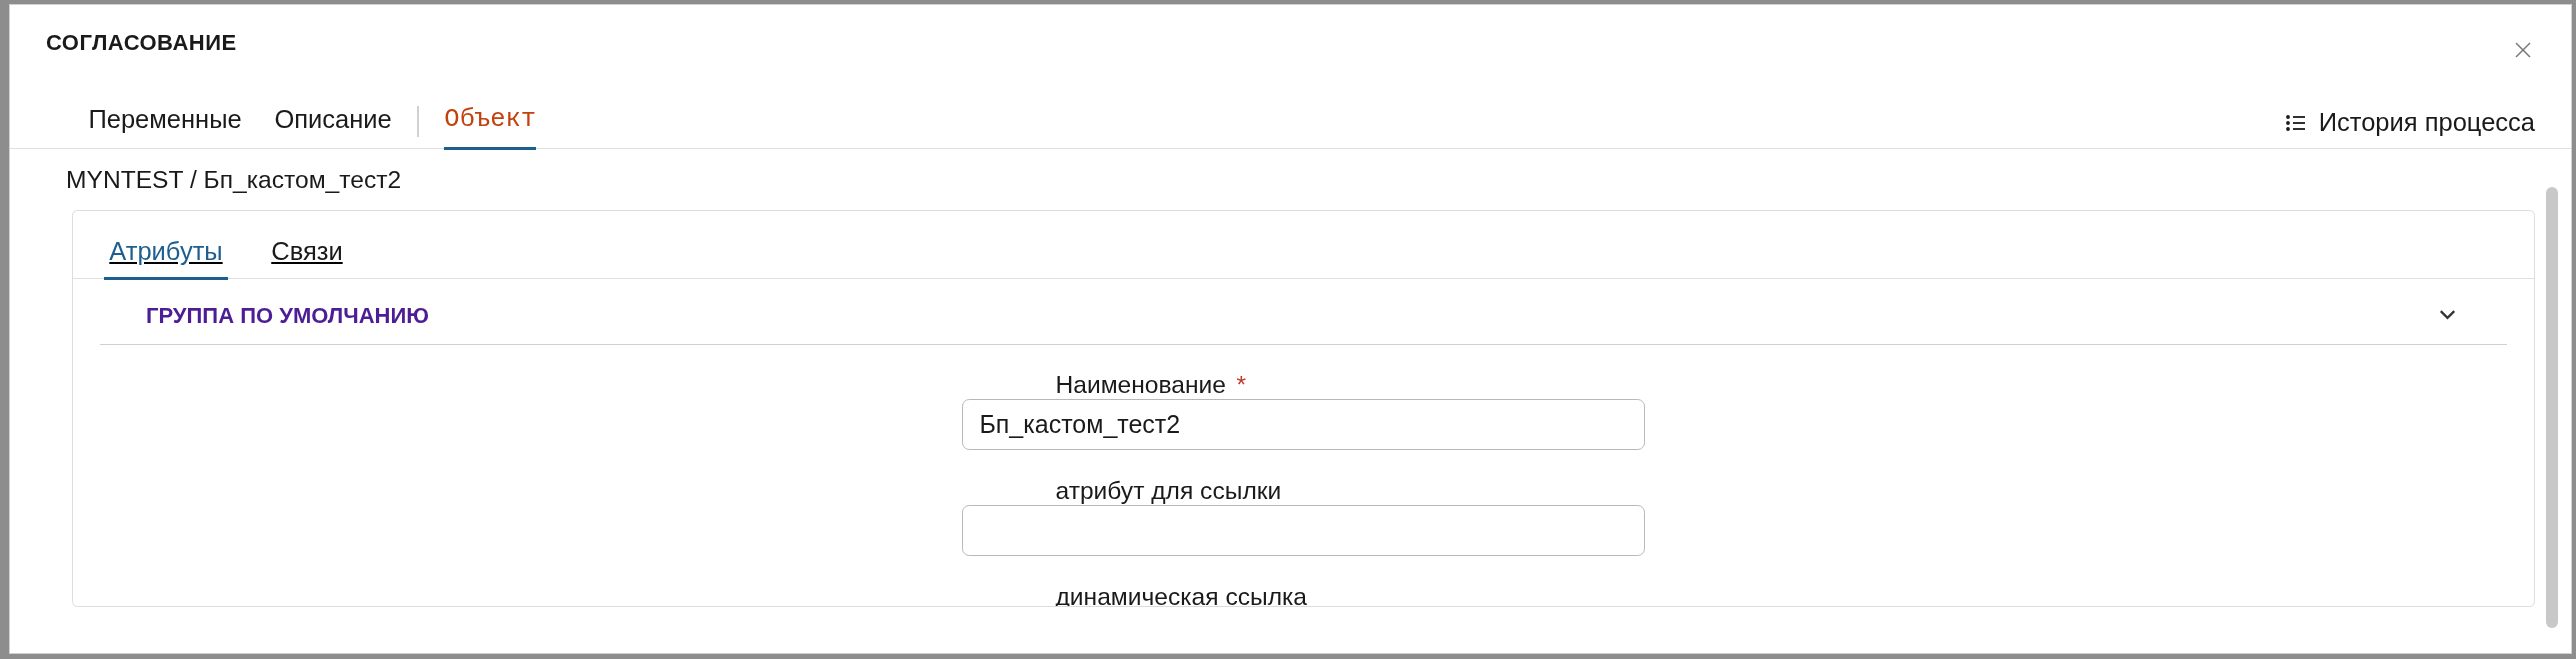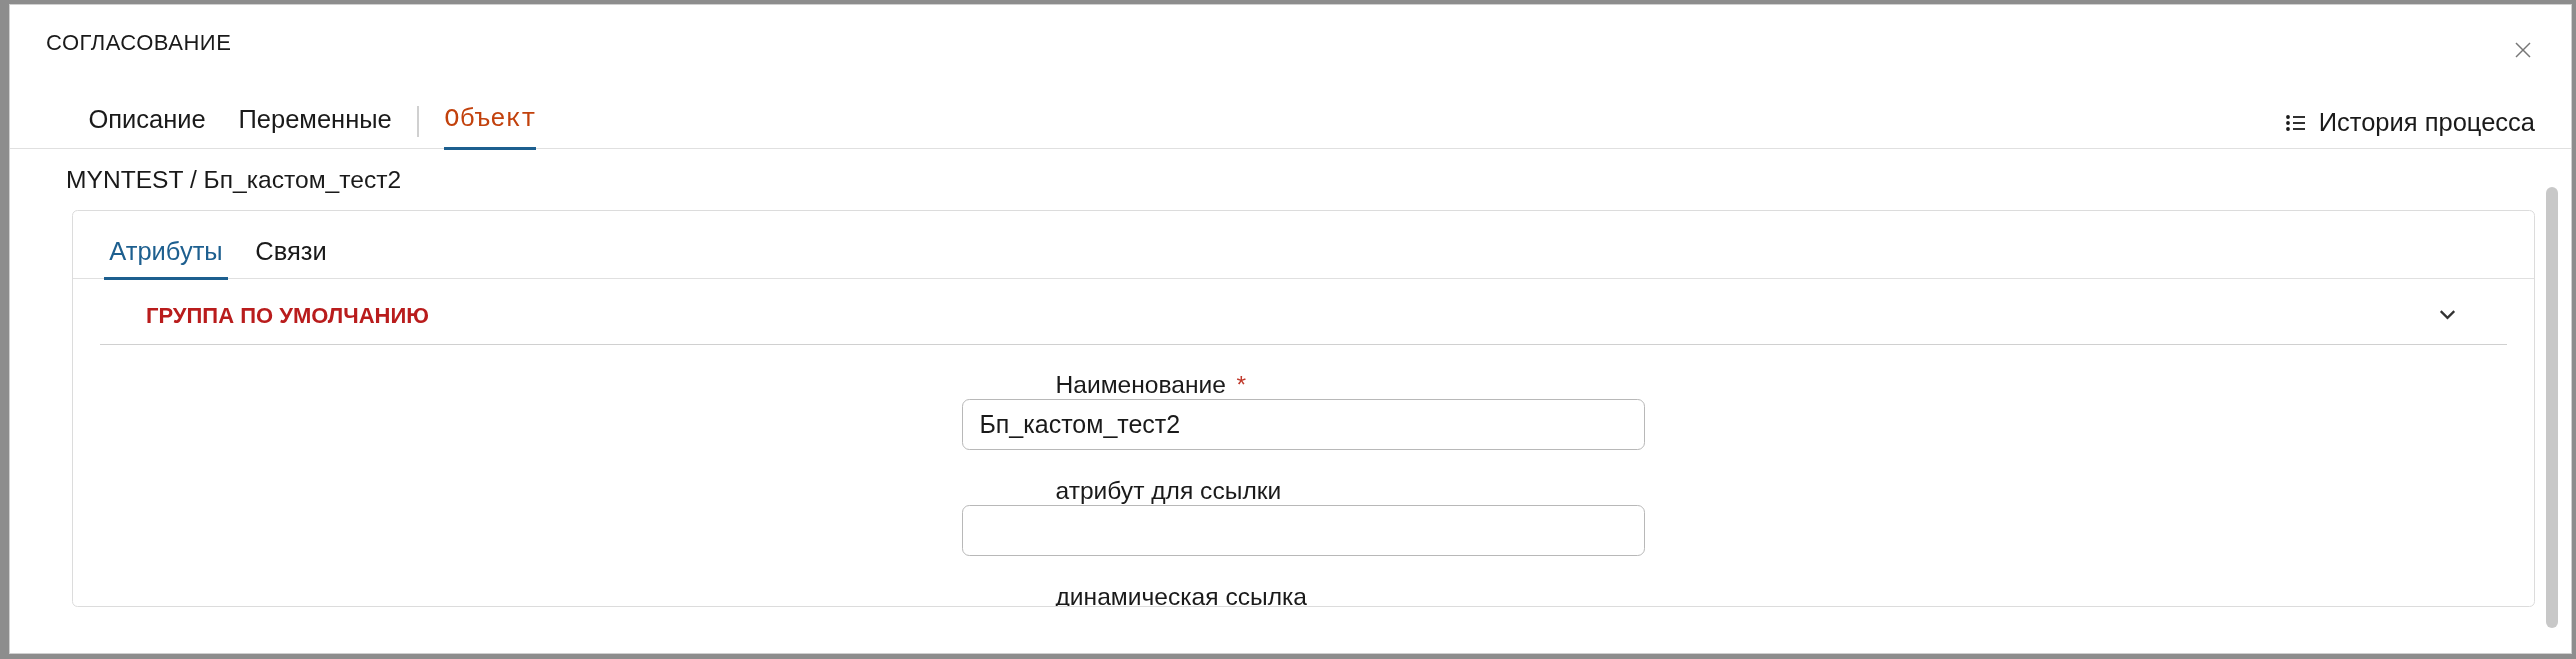--- a/index.html
+++ b/index.html
@@ -23,21 +23,21 @@
       border: 0.9px solid #d0d0d0;
     }
     .modal-header {
       padding: 25.5px 36px 12.7px 36px;
       display: flex;
       justify-content: space-between;
       align-items: center;
     }
     .modal-title {
       font-size: 22px;
-      font-weight: 400;
+      font-weight: 700;
       color: #1a1a1a;
       letter-spacing: 0.5px;
     }
     .close-btn {
       position: absolute;
       top: 33px;
       right: 35px;
       width: 25.5px;
       height: 25.5px;
       cursor: pointer;
@@ -111,21 +111,22 @@
       border: 0.9px solid #dcdcdc;
       border-radius: 5.5px;
       margin: 0 36px 0 62px;
       height: 397px;
       overflow: hidden;
     }
     .sub-tabs {
       display: flex;
       border-bottom: 1.8px solid #e0e0e0;
       padding: 20px 0 0 29px;
-      gap: 18px;
+      gap: 34px;
+      text-decoration: underline;
     }
     .sub-tab {
       padding: 5.5px 7.3px 12.7px 7.3px;
       font-size: 25.5px;
       color: #1a1a1a;
       cursor: pointer;
       position: relative;
     }
     .sub-tab.active {
       color: #1d5f8f;
@@ -143,21 +144,21 @@
       display: flex;
       justify-content: space-between;
       align-items: center;
       padding: 22px 46px 12.7px 46px;
       border-bottom: 0.9px solid #d0d0d0;
       margin: 0 27px;
     }
     .group-title {
       font-size: 22px;
       font-weight: 700;
-      color: #b91c1c;
+      color: #4c1d95;
     }
     .chevron {
       color: #333;
       cursor: pointer;
     }
     .chevron svg {
       width: 27px;
       height: 27px;
     }
     .form-body {
@@ -212,22 +213,22 @@
   </div>
   <div class="close-btn">
     <svg viewBox="0 0 24 24" fill="none" stroke="currentColor" stroke-width="1.5">
       <line x1="5" y1="5" x2="19" y2="19"></line>
       <line x1="19" y1="5" x2="5" y2="19"></line>
     </svg>
   </div>
 
   <div class="main-tabs-row">
     <div class="main-tabs">
+      <div class="main-tab">Переменные</div>
       <div class="main-tab">Описание</div>
-      <div class="main-tab">Переменные</div>
       <div class="tab-separator"></div>
       <div class="main-tab active">Объект</div>
     </div>
     <div class="history-link">
       <svg viewBox="0 0 24 24" fill="none" stroke="currentColor" stroke-width="1.8">
         <line x1="9" y1="6" x2="21" y2="6"></line>
         <line x1="9" y1="12" x2="21" y2="12"></line>
         <line x1="9" y1="18" x2="21" y2="18"></line>
         <circle cx="4" cy="6" r="1" fill="currentColor"></circle>
         <circle cx="4" cy="12" r="1" fill="currentColor"></circle>

